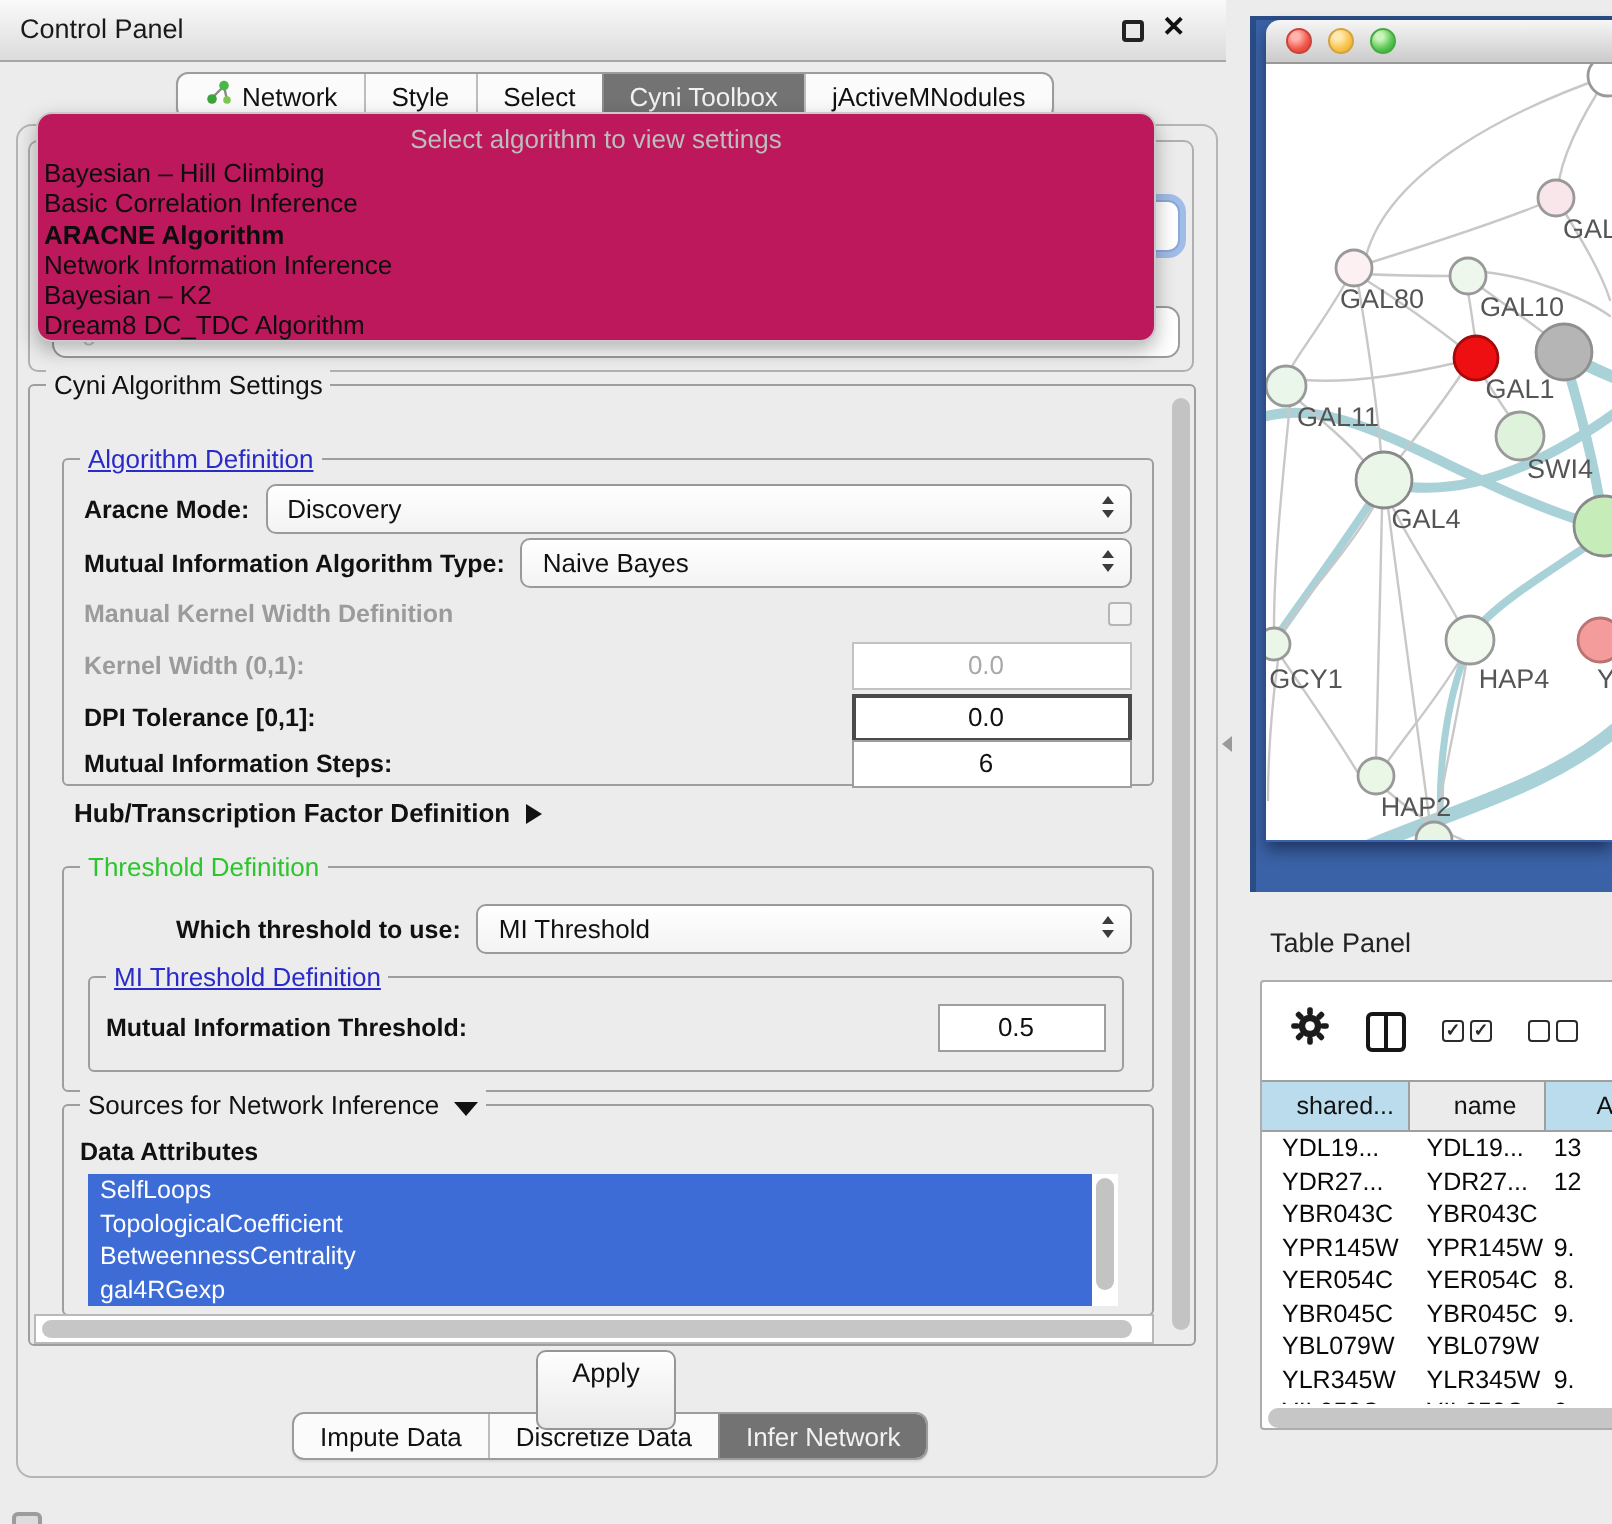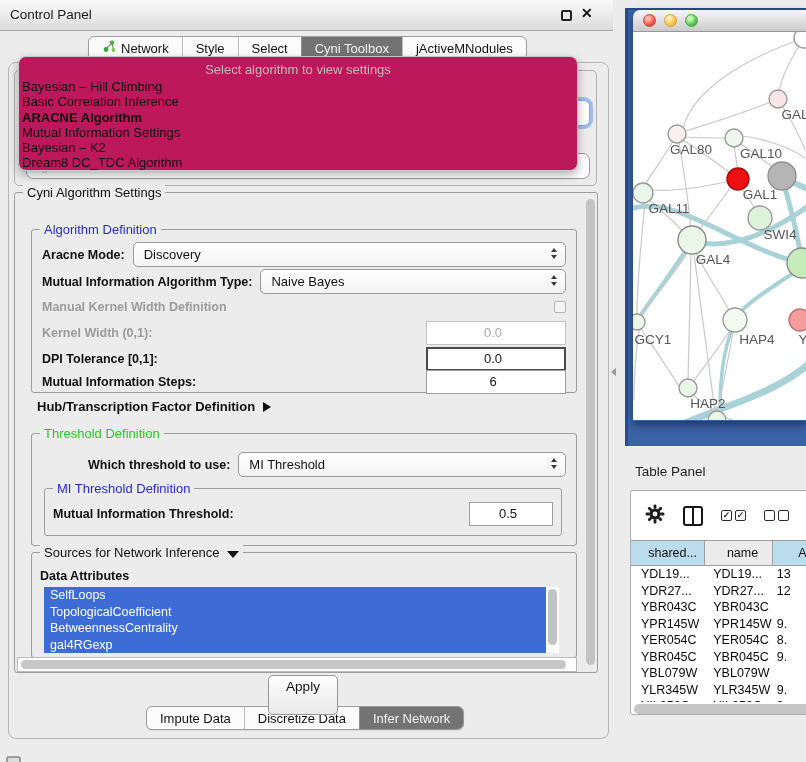--- a/index.html
+++ b/index.html
@@ -44,21 +44,21 @@
     border:1px solid #c9c9c9; border-radius:8px; box-shadow:0 4px 10px rgba(0,0,0,.3);
     z-index:50; overflow:hidden; }
   #algo-prompt { text-align:center; color:#bdbdbd; font-size:13px; padding-top:5px; height:22px; }
   .algo-item { font-size:13px; line-height:15.3px; padding-left:3px; color:#0d0d0d; }
   .algo-item.bold { font-weight:bold; }
 
   
   .groupbox { position:absolute; border:1px solid #9e9e9e; border-radius:3px; }
   .gb-title { position:absolute; top:-8px; left:8px; background:#ececec; padding:0 4px;
     font-size:13px; white-space:nowrap; }
-  .gb-title.blue { color:#2a2ac9; }
+  .gb-title.blue { color:#2a2ac9;text-decoration:underline; }
   .gb-title.green { color:#2dc52d; }
 
   #settings-panel { left:14px; top:192px; width:584px; height:481px; z-index:10; }
   #settings-vscroll { right:2px; top:6px; width:9px; height:466px; }
   .scroll-thumb-v { width:9px; height:100%; background:#c3c3c3; border-radius:5px; }
 
   #group-algdef { left:16px; top:36px; width:546px; height:164px; }
   .srow { position:absolute; left:10px; right:10px; display:flex; align-items:center; height:25px; }
   .lbl { font-size:12.5px; font-weight:bold; color:#111; white-space:nowrap; }
   .lbl.dis { color:#9b9b9b; }
@@ -191,21 +191,21 @@
 <div class="abs" id="ghost-group"></div>
 <div class="abs" id="ghost-combo-focus"></div>
 <div class="abs" id="ghost-combo">galFiltered.sif default node</div>
 
 <div class="abs" id="algo-popup">
   <div id="algo-prompt">Select algorithm to view settings</div>
   <div id="algo-list">
       <div class="algo-item">Bayesian – Hill Climbing</div>
       <div class="algo-item">Basic Correlation Inference</div>
       <div class="algo-item bold">ARACNE Algorithm</div>
-      <div class="algo-item">Mutual Information Settings</div>
+      <div class="algo-item">Network Information Inference</div>
       <div class="algo-item">Bayesian – K2</div>
       <div class="algo-item">Dream8 DC_TDC Algorithm</div>
     </div>
 </div>
 
 <div class="abs groupbox" id="settings-panel">
   <span class="gb-title">Cyni Algorithm Settings</span>
   <div class="abs" id="settings-vscroll">
     <div class="scroll-thumb-v"></div>
   </div>

